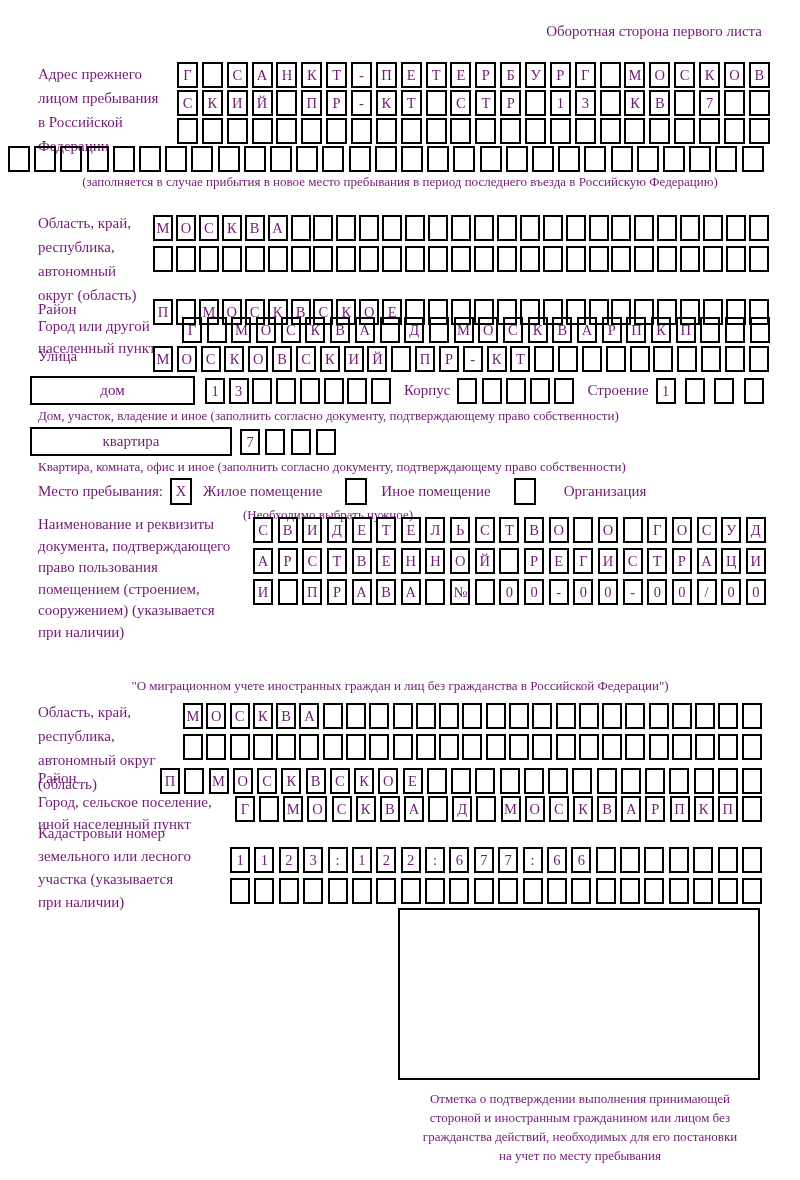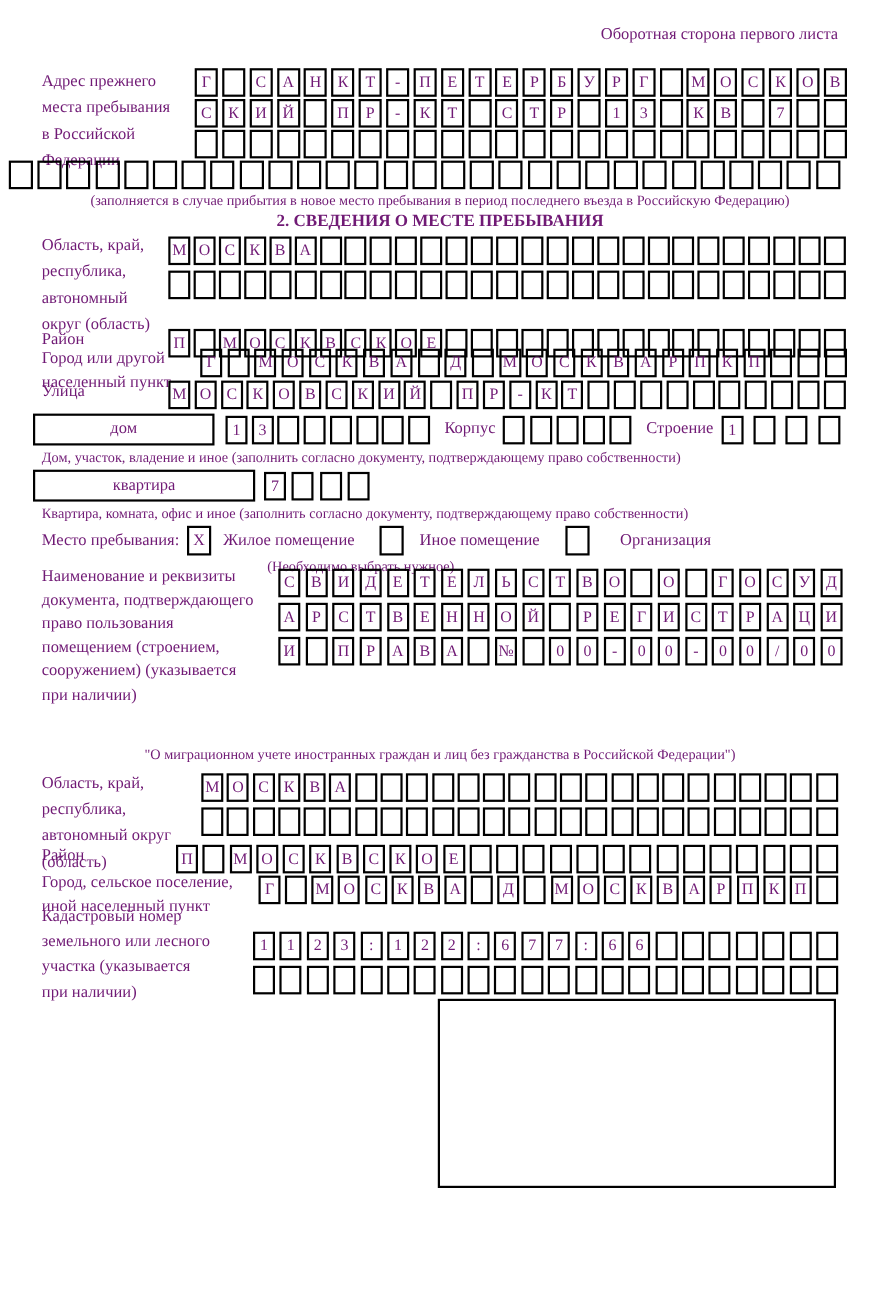--- a/index.html
+++ b/index.html
@@ -87,21 +87,21 @@
   .header-note{right:38px;top:23px;}
 </style>
 </head>
 <body>
 
 <div class="page">
 
   <div class="abs header-note">Оборотная сторона первого листа</div>
 
   <div class="abs lbl l-prev">Адрес прежнего
-места пребывания
+лицом пребывания
 в Российской
 Федерации</div>
   <div class="abs cellrow wide r-prev1">
       <span class="cell">Г</span>
       <span class="cell"></span>
       <span class="cell">С</span>
       <span class="cell">А</span>
       <span class="cell">Н</span>
       <span class="cell">К</span>
       <span class="cell">Т</span>
@@ -201,21 +201,20 @@
       <span class="cell"></span>
       <span class="cell"></span>
       <span class="cell"></span>
       <span class="cell"></span>
       <span class="cell"></span>
       <span class="cell"></span>
       <span class="cell"></span>
     </div>
   <div class="abs cap center cap-prev">(заполняется в случае прибытия в новое место пребывания в период последнего въезда в Российскую Федерацию)</div>
 
-  <div class="abs center bold title2">2. СВЕДЕНИЯ О МЕСТЕ ПРЕБЫВАНИЯ</div>
 
   <div class="abs lbl l-obl1">Область, край,
 республика,
 автономный
 округ (область)</div>
   <div class="abs cellrow r-obl1a">
       <span class="cell">М</span>
       <span class="cell">О</span>
       <span class="cell">С</span>
       <span class="cell">К</span>
@@ -655,14 +654,18 @@
       <span class="cell"></span>
       <span class="cell"></span>
       <span class="cell"></span>
       <span class="cell"></span>
       <span class="cell"></span>
       <span class="cell"></span>
       <span class="cell"></span>
     </div>
 
   <div class="abs stamp-box"></div>
+  <div class="abs cap stamp-cap">Отметка о подтверждении выполнения принимающей
+стороной и иностранным гражданином или лицом без
+гражданства действий, необходимых для его постановки
+на учет по месту пребывания</div>
 
 </div>
 
 </body></html>

